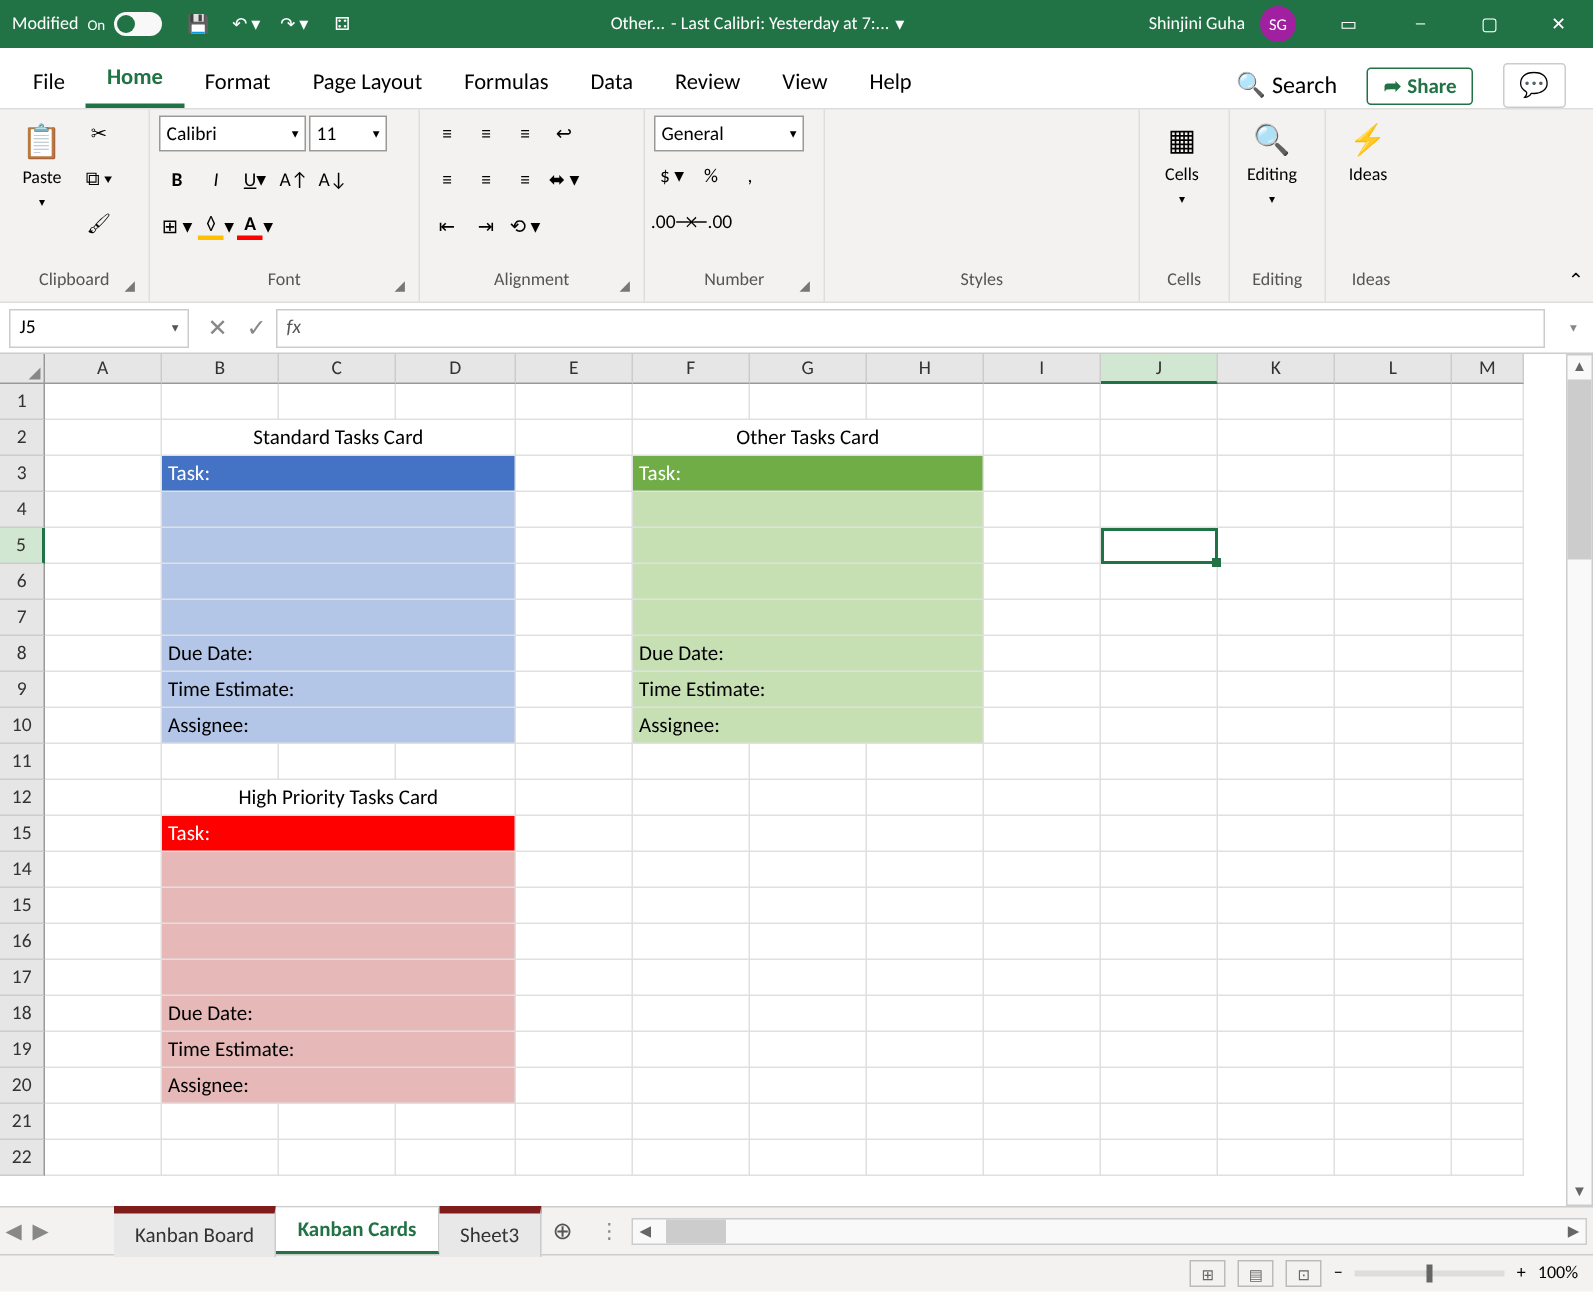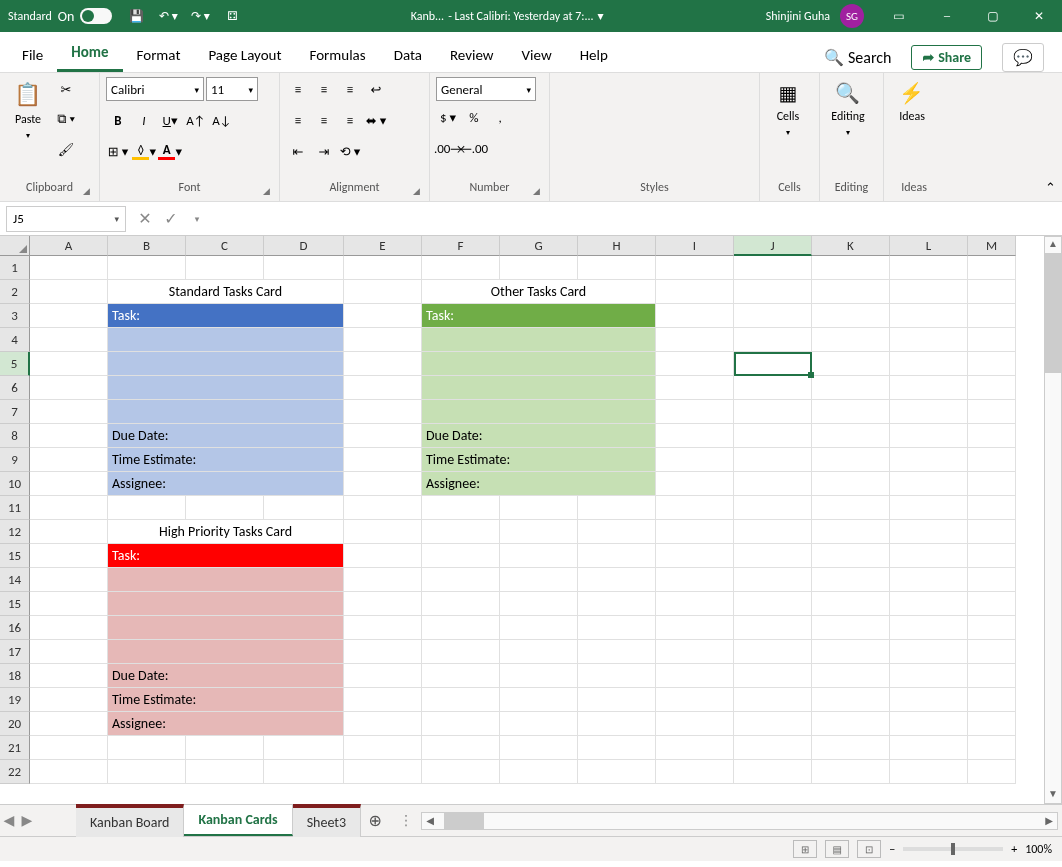--- a/index.html
+++ b/index.html
@@ -51,21 +51,21 @@
 .rh.sel{background:#d2e7d2;border-right:2px solid #217346}
 .cells{position:absolute;top:20px;left:30px}
 .cell{position:absolute;border-right:1px solid #e0e0e0;border-bottom:1px solid #e0e0e0;font-size:14px;padding:2px 4px;display:flex;align-items:center;background:#fff;font-family:Calibri,sans-serif}
 .activecell{position:absolute;border:2px solid #217346;pointer-events:none;z-index:5}
 .activecell::after{content:"";position:absolute;bottom:-4px;right:-4px;width:6px;height:6px;background:#217346}
 .selall{position:absolute;top:0;left:0;width:30px;height:20px;background:#e6e6e6;border-right:1px solid #999;border-bottom:1px solid #999;cursor:pointer;z-index:3}
 .selall::after{content:"";position:absolute;right:2px;bottom:2px;width:0;height:0;border-left:8px solid transparent;border-bottom:8px solid #888}
 
 .tabbar{height:32px;border-top:1px solid #ccc;display:flex;align-items:center;background:#f3f2f1;font-size:14px}
 .tabnav{width:18px;text-align:center;color:#888;cursor:pointer}
-.sheettab{padding:6px 14px;border-right:1px solid #ccc;background:#fff;cursor:pointer;border-top:4px solid #7f1d1d}
+.sheettab{padding:6px 14px;border-right:1px solid #ccc;background:#fff;cursor:pointer;border-top:6px solid #7f1d1d}
 .sheettab.active{background:#fff;color:#217346;font-weight:600;border-bottom:2px solid #217346;border-top:none}
 .sheettab.inactive{background:#e8e8e8;color:#333}
 .addtab{width:28px;text-align:center;color:#555;cursor:pointer;font-size:16px}
 .tabscroll{margin-left:auto;display:flex;align-items:center;gap:0;flex:1;padding-left:10px}
 .hscroll{height:18px;flex:1;border:1px solid #ccc;background:#f9f9f9;display:flex;align-items:center;margin-right:4px}
 .hscroll .thumb{width:40px;height:100%;background:#ccc;margin-left:6px}
 .hscroll .arr{width:16px;text-align:center;color:#666;font-size:10px;cursor:pointer}
 
 .status{height:25px;background:#f3f2f1;border-top:1px solid #ccc;display:flex;align-items:center;justify-content:flex-end;gap:8px;padding:0 10px;font-size:12px}
 .viewbtn{width:24px;height:18px;border:1px solid #bbb;display:flex;align-items:center;justify-content:center;cursor:pointer;font-size:10px;color:#666}
@@ -75,32 +75,32 @@
 .vscroll{position:absolute;right:0;top:0;width:18px;height:100%;border:1px solid #ccc;background:#f9f9f9;display:flex;flex-direction:column}
 .vscroll .arr{height:16px;text-align:center;color:#666;font-size:10px;cursor:pointer}
 .vscroll .track{flex:1;position:relative}
 .vscroll .thumb{width:100%;height:120px;background:#ccc;position:absolute;top:0}
 </style>
 </head>
 <body>
 
 <div class="titlebar">
   <div class="autosave">
-    <span>Standard</span>
-    <span style="font-size:14px">On</span>
+    <span>Modified</span>
+    <span style="font-size:10px">On</span>
     <span class="toggle">
         <span class="knob"></span>
       </span>
   </div>
   <span class="title-icon">💾</span>
   <span class="title-icon">↶ ▾</span>
   <span class="title-icon">↷ ▾</span>
   <span class="title-icon">⚃</span>
   <div class="title-mid">
-    <span>Kanb...</span>
+    <span>Other...</span>
     <span>- Last Calibri: Yesterday at 7:...</span>
     <span>▾</span>
   </div>
   <span>Shinjini Guha</span>
   <span class="userbadge">SG</span>
   <span class="title-icon" style="width:40px">▭</span>
   <div class="winbtns">
     <span class="winbtn">─</span>
     <span class="winbtn">▢</span>
     <span class="winbtn">✕</span>
@@ -252,20 +252,24 @@
   <div style="margin-left:auto;align-self:flex-end;padding:6px;cursor:pointer">⌃</div>
 </div>
 
 <div class="fbar">
   <div class="namebox">
       <span>J5</span>
       <span class="dd">▾</span>
     </div>
   <span class="fxbtn">✕</span>
   <span class="fxbtn">✓</span>
+  <div class="fxbox">
+      <span class="fx">fx</span>
+      <span></span>
+    </div>
   <span class="fxbtn" style="font-size:9px">▾</span>
 </div>
 
 <div class="gridwrap">
   <div class="selall"></div>
   <div class="colhdr" id="colhdr" style="left:30px">
       <div class="ch" style="width: 78px;">A</div>
       <div class="ch" style="width: 78px;">B</div>
       <div class="ch" style="width: 78px;">C</div>
       <div class="ch" style="width: 80px;">D</div>

